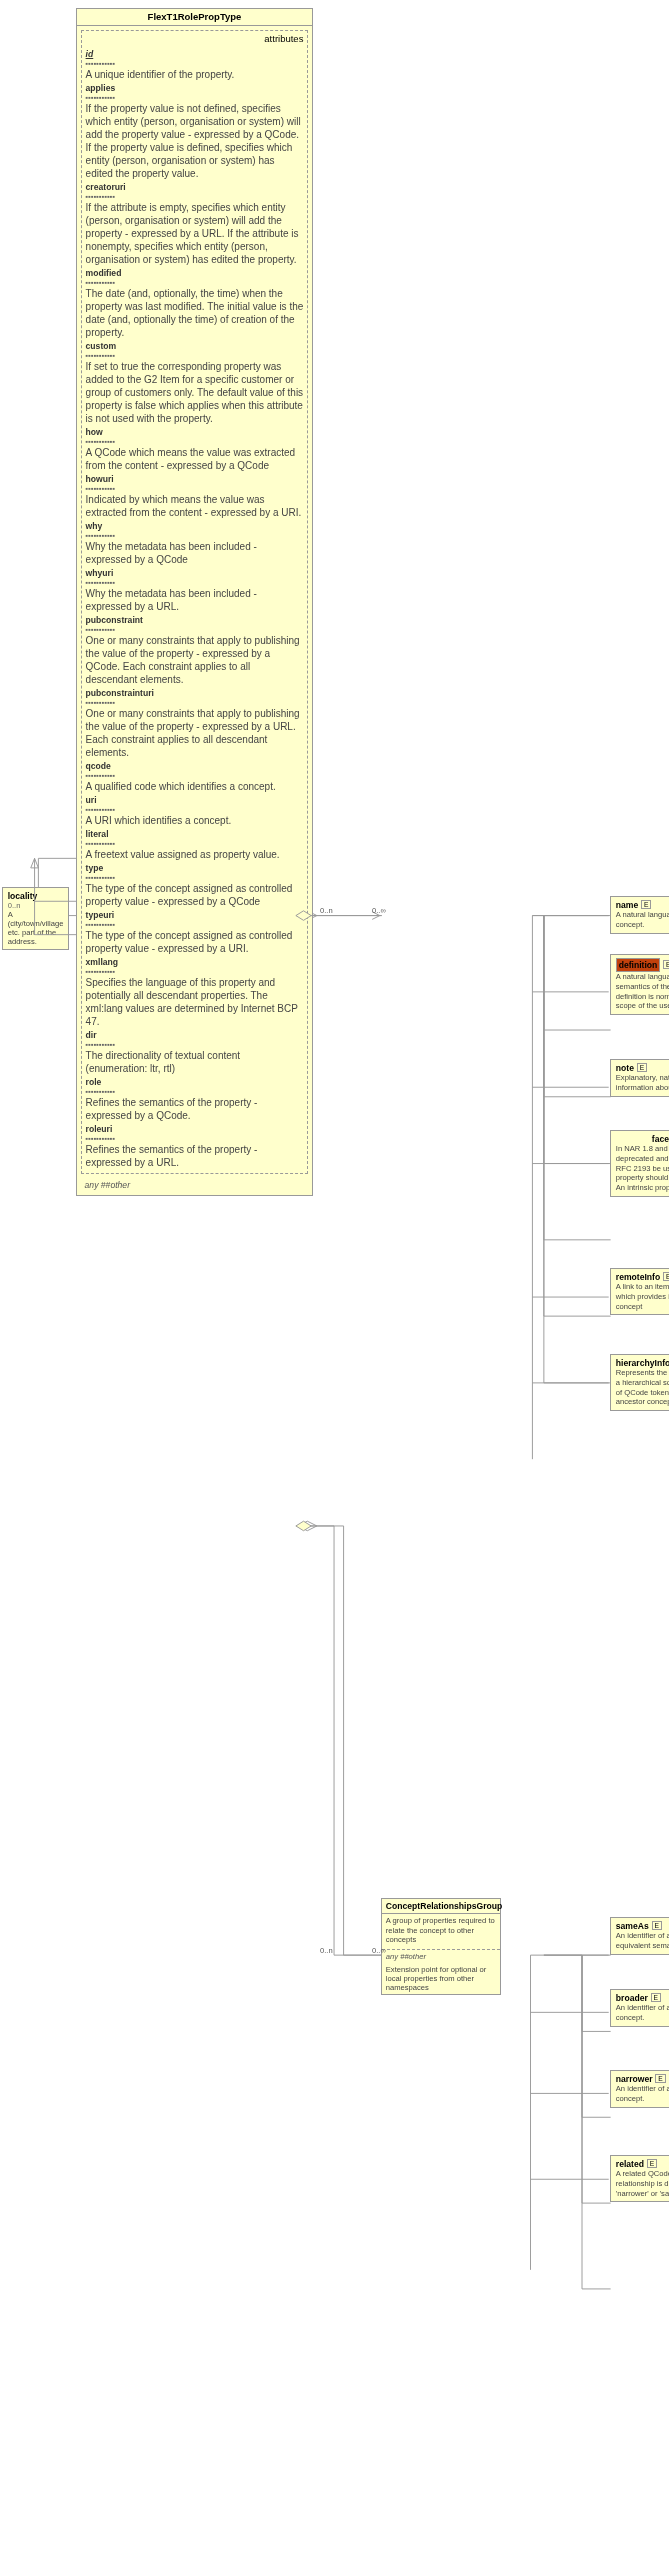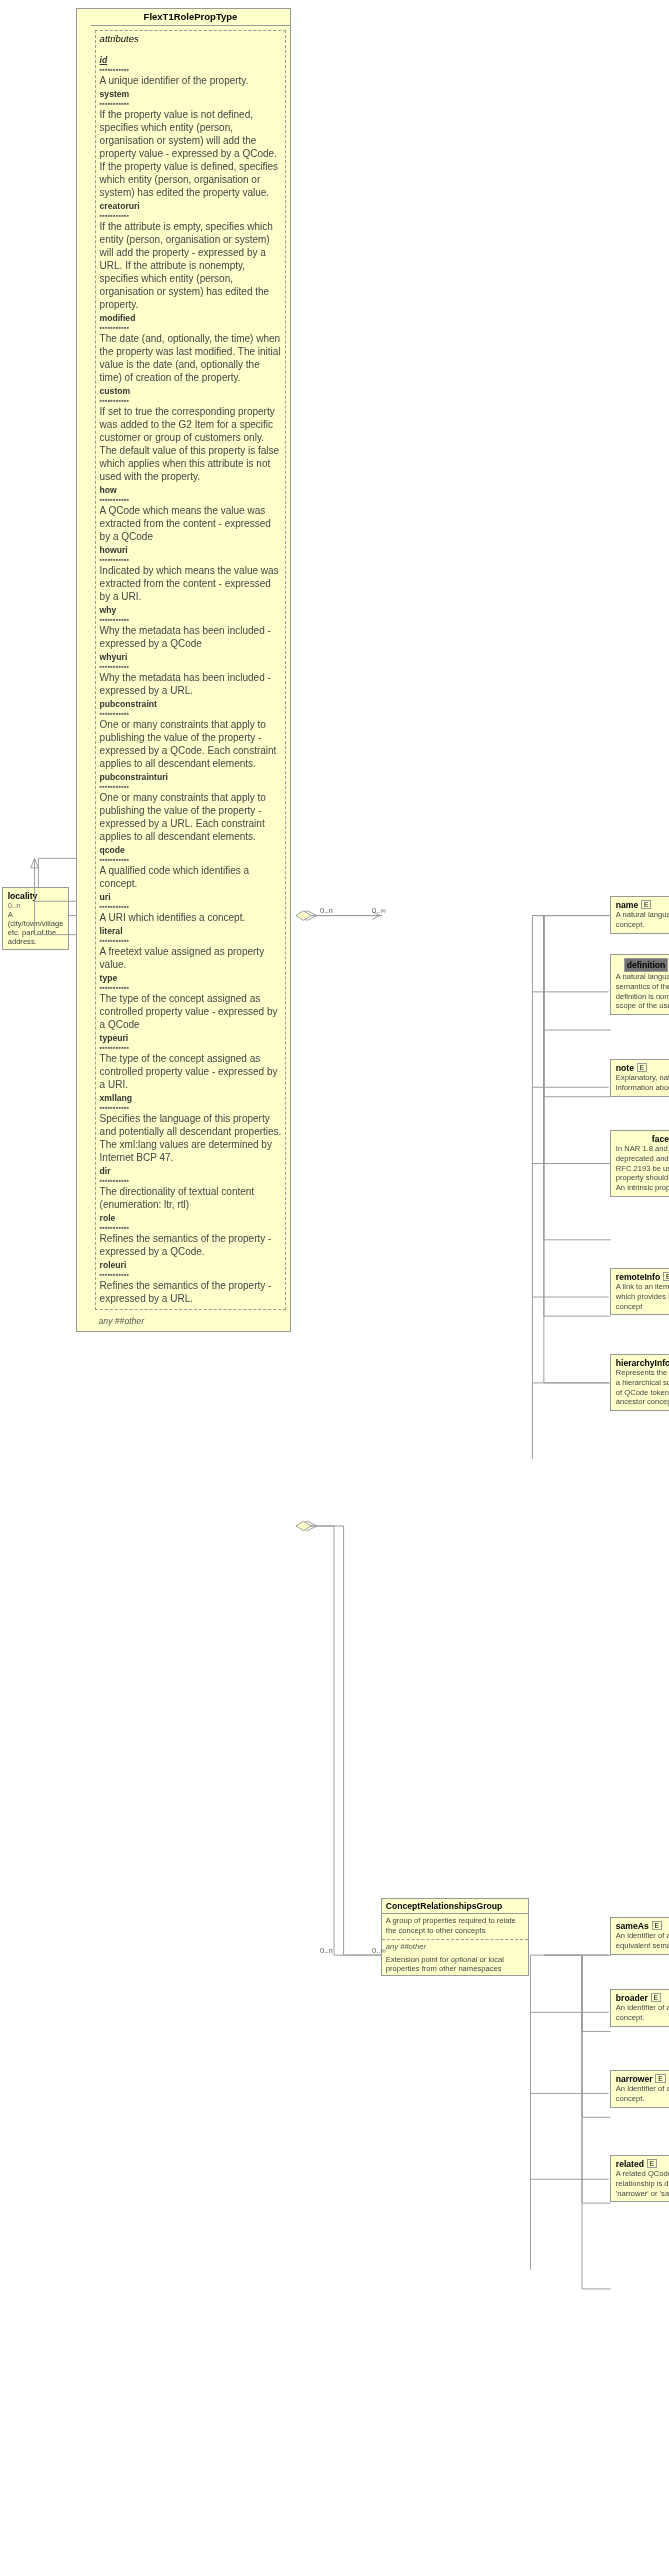--- a/index.html
+++ b/index.html
@@ -37,23 +37,22 @@
     }
 
     .attributes-section {
       border: 1px dashed #999;
       margin: 3.8px;
       padding: 1.9px 3.8px;
     }
 
     .attributes-title {
       font-size: 9.5px;
-      font-style: italic;
-      text-align: left;
-      margin-bottom: 11px;
+      text-align: right;
+      margin-bottom: 5px;
     }
 
     .attr-item {
       margin: 1.9px 0;
     }
 
     .attr-name {
       font-size: 8.6px;
       font-weight: bold;
       color: #333;
@@ -142,34 +141,34 @@
     <line x1="610" y1="2130" x2="640" y2="2130" stroke="#999" stroke-width="1"></line>
     <line x1="610" y1="2050" x2="610" y2="2220" stroke="#999" stroke-width="1"></line>
     <line x1="610" y1="2220" x2="640" y2="2220" stroke="#999" stroke-width="1"></line>
     <line x1="610" y1="2050" x2="610" y2="2310" stroke="#999" stroke-width="1"></line>
     <line x1="610" y1="2310" x2="640" y2="2310" stroke="#999" stroke-width="1"></line>
     <line x1="610" y1="2050" x2="610" y2="2400" stroke="#999" stroke-width="1"></line>
     <line x1="610" y1="2400" x2="640" y2="2400" stroke="#999" stroke-width="1"></line>
     <line x1="570" y1="2050" x2="640" y2="2050" stroke="#999" stroke-width="1"></line>
   </svg>
 
-  <div class="main-box" style="top:7.6px; left:76px; width:215px;padding-left:14px;">
+  <div class="main-box" style="top:7.6px; left:76px; width:237px;">
     <div class="main-box-title">FlexT1RolePropType</div>
 
     <div class="attributes-section">
       <div class="attributes-title">attributes</div>
 
       <div class="attr-item">
         <span class="attr-name attr-underline">id</span>
         <span class="attr-dots">▪▪▪▪▪▪▪▪▪▪▪</span>
         <span class="attr-desc">A unique identifier of the property.</span>
       </div>
 
       <div class="attr-item">
-        <span class="attr-name">system</span>
+        <span class="attr-name">applies</span>
         <span class="attr-dots">▪▪▪▪▪▪▪▪▪▪▪</span>
         <span class="attr-desc">If the property value is not defined, specifies which entity (person, organisation or system) will add the property value - expressed by a QCode. If the property value is defined, specifies which entity (person, organisation or system) has edited the property value.</span>
       </div>
 
       <div class="attr-item">
         <span class="attr-name">creatoruri</span>
         <span class="attr-dots">▪▪▪▪▪▪▪▪▪▪▪</span>
         <span class="attr-desc">If the attribute is empty, specifies which entity (person, organisation or system) will add the property - expressed by a URL. If the attribute is nonempty, specifies which entity (person, organisation or system) has edited the property.</span>
       </div>
 
@@ -294,21 +293,21 @@
   <div style="position:absolute; top:896px; left:610px; width:143px; background:#ffffcc; border:1px solid #999; padding:2.9px 4.8px;">
     <div style="display:flex; align-items:center; gap:2.9px;">
       <span style="font-weight:bold; font-size:8.6px;">name</span>
       <span style="border:1px solid #999; font-size:6.7px; padding:0 1.9px;">E</span>
     </div>
     <div style="font-size:7.6px; color:#444; line-height:1.3;">A natural language name for the concept.</div>
   </div>
 
   <div style="position:absolute; top:954px; left:610px; width:143px; background:#ffffcc; border:1px solid #999; padding:2.9px 4.8px;">
     <div style="display:flex; align-items:center; gap:2.9px;">
-      <span style="font-weight:bold; font-size:8.6px; background:#737373; border:1px solid #999; padding:1px 1.9px;margin-left:8px;">definition</span>
+      <span style="font-weight:bold; font-size:8.6px; background:#c2410c; border:1px solid #999; padding:1px 1.9px;">definition</span>
       <span style="border:1px solid #999; font-size:6.7px; padding:0 1.9px;">E</span>
     </div>
     <div style="font-size:7.6px; color:#444; line-height:1.3;">A natural language definition of the semantics of the concept. This definition is normative only for the scope of the use of this concept.</div>
   </div>
 
   <div style="position:absolute; top:1059px; left:610px; width:143px; background:#ffffcc; border:1px solid #999; padding:2.9px 4.8px;">
     <div style="display:flex; align-items:center; gap:2.9px;">
       <span style="font-weight:bold; font-size:8.6px;">note</span>
       <span style="border:1px solid #999; font-size:6.7px; padding:0 1.9px;">E</span>
     </div>
@@ -332,21 +331,21 @@
   </div>
 
   <div style="position:absolute; top:1354px; left:610px; width:143px; background:#ffffcc; border:1px solid #999; padding:2.9px 4.8px;">
     <div style="display:flex; align-items:center; gap:2.9px;">
       <span style="font-weight:bold; font-size:8.6px;">hierarchyInfo</span>
 
     </div>
     <div style="font-size:7.6px; color:#444; line-height:1.3;">Represents the position of a concept in a hierarchical scheme as a sequence of QCode tokens representing the ancestor concepts and this concept</div>
   </div>
 
-  <div style="position:absolute; top:1898px; left:381px; width:148px; background:#ffffcc; border:1px solid #999;">
+  <div style="position:absolute; top:1898px; left:381px; width:120px; background:#ffffcc; border:1px solid #999;">
     <div style="font-weight:bold; font-size:8.6px; padding:1.9px 3.8px; border-bottom:1px solid #999;">ConceptRelationshipsGroup</div>
     <div style="font-size:7.6px; color:#444; padding:1.9px 3.8px; line-height:1.3;">A group of properties required to relate the concept to other concepts</div>
     <div style="font-size:7.6px; color:#555; padding:1.9px 3.8px; font-style:italic; border-top:1px dashed #999; margin-top:1.9px;">
       <span>any </span><span style="font-style:italic;">##other</span>
     </div>
     <div style="font-size:7.6px; color:#444; padding:1.9px 3.8px;">Extension point for optional or local properties from other namespaces</div>
   </div>
 
   <div style="position:absolute; top:1946px; left:320px; font-size:7.6px; color:#555;">0..n</div>
   <div style="position:absolute; top:1946px; left:372px; font-size:7.6px; color:#555;">0..∞</div>

